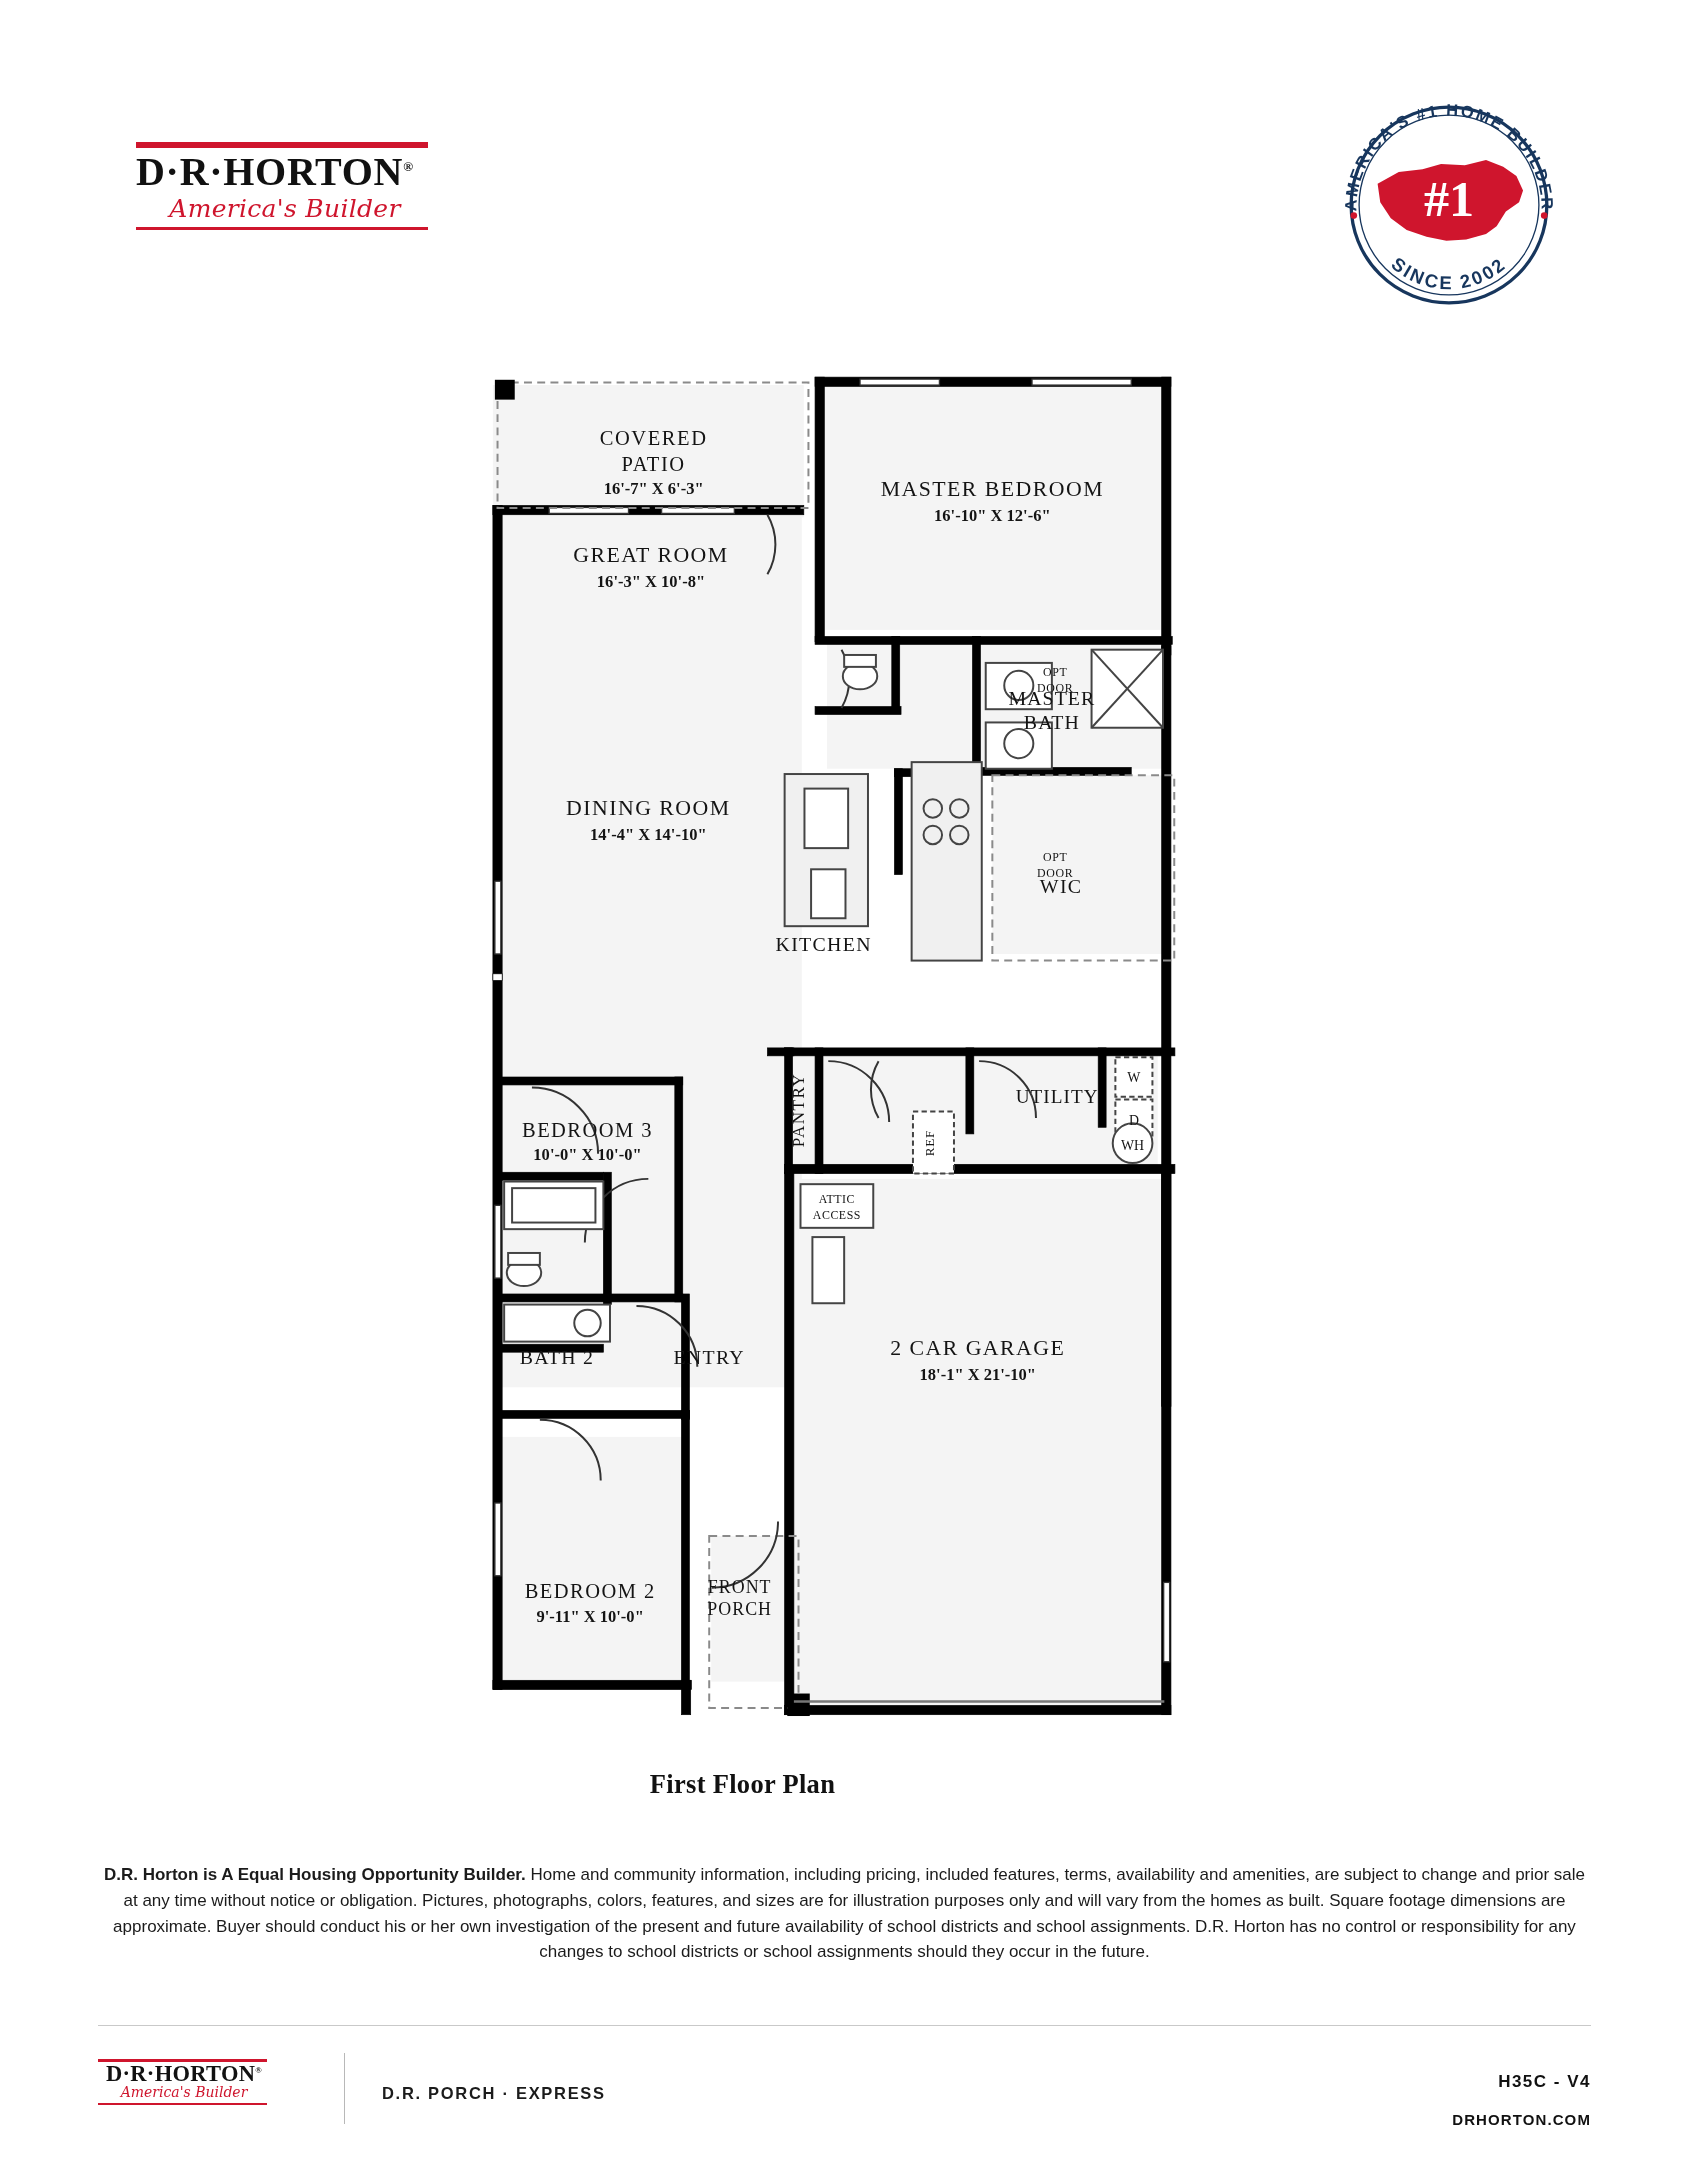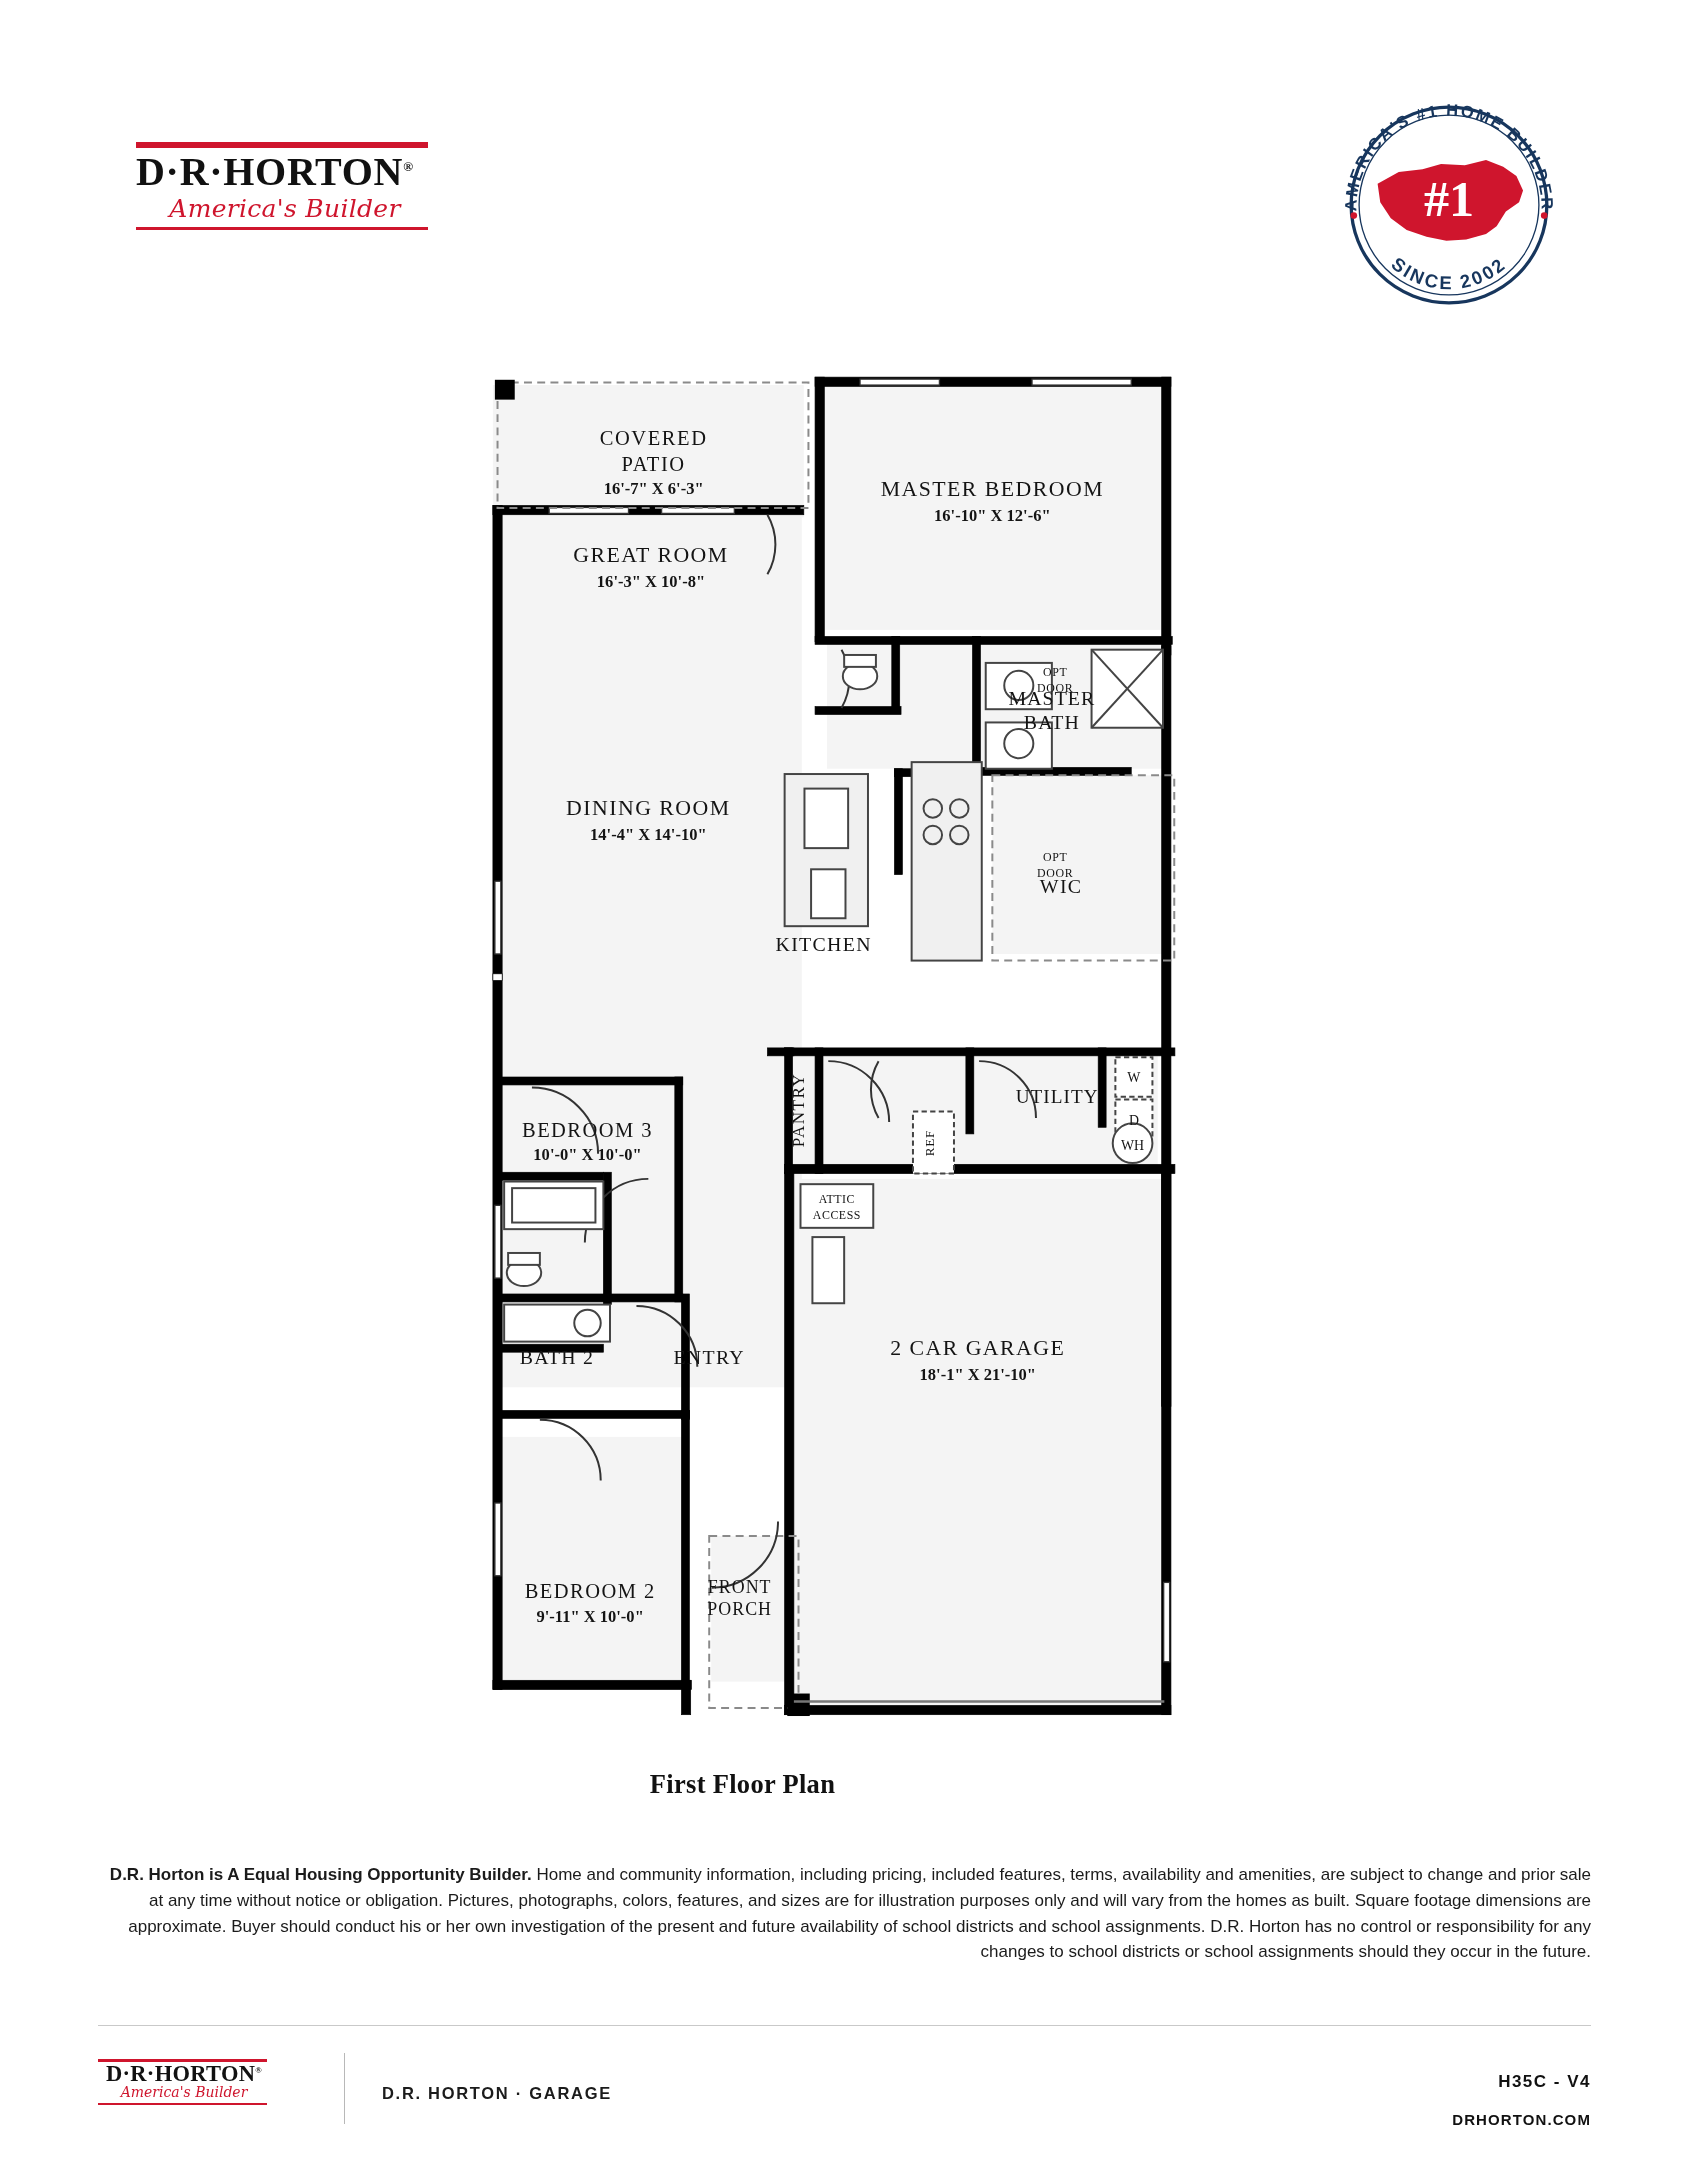--- a/index.html
+++ b/index.html
@@ -100,21 +100,21 @@
   
   #disclaimer {
     position: absolute;
     top: 1845px;
     left: 98px;
     width: 1493px;
     font-family: "Liberation Sans", sans-serif;
     font-size: 17px;
     line-height: 1.52;
     color: #1b1b1b;
-    text-align: right;
+    text-align: center;
   }
   #disclaimer b { font-weight: bold; }
 
   
   #footer-rule {
     position: absolute;
     left: 98px;
     top: 2025px;
     width: 1493px;
     height: 1.3px;
@@ -455,20 +455,20 @@
     <div id="footer-rule-top"></div>
     <div id="footer-wordmark">
       <span>D·R·HORTON</span><span id="footer-reg">®</span>
     </div>
     <div id="footer-tagline">America's Builder</div>
     <div id="footer-rule-bottom"></div>
   </div>
 
   <div id="footer-divider"></div>
 
-  <div id="footer-express">D.R. HORTON · GARAGE</div>
+  <div id="footer-express">D.R. PORCH · EXPRESS</div>
 
   <div id="footer-right">
     <div id="plan-code">H35C - V4</div>
     <div id="footer-url">DRHORTON.COM</div>
   </div>
 </div>
 
 
 </body></html>

